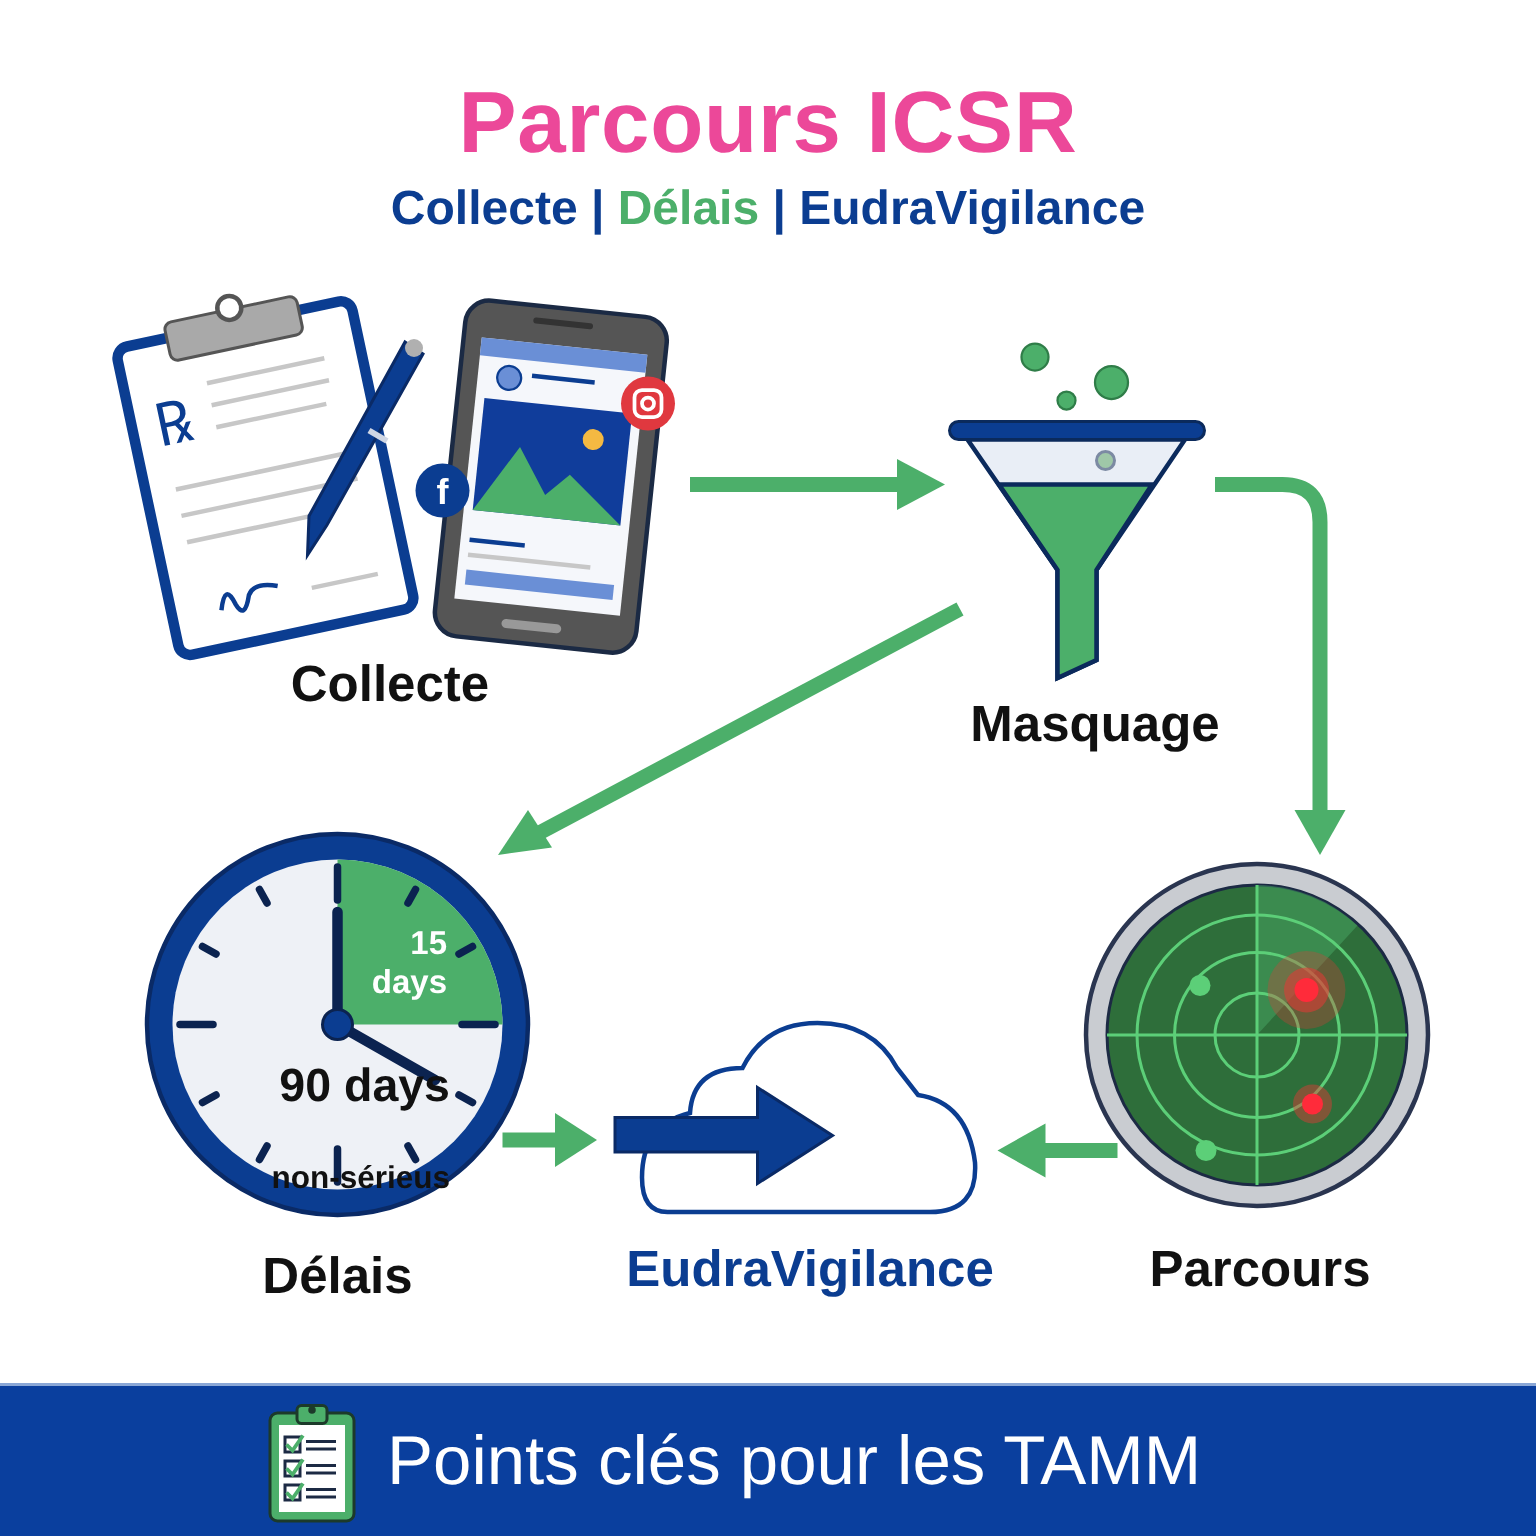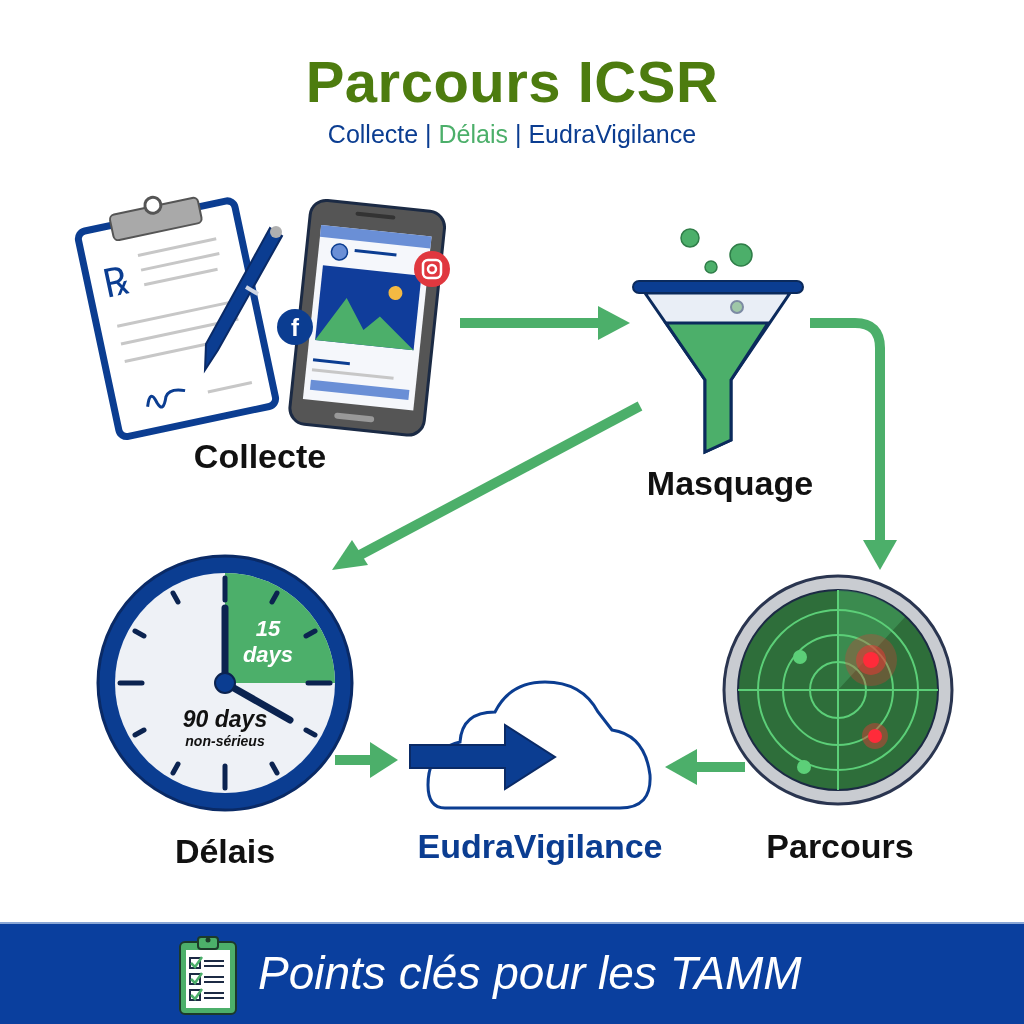--- a/index.html
+++ b/index.html
@@ -1,30 +1,30 @@
 <!DOCTYPE html>
 <html><head>
 <meta charset="utf-8">
 <style>
   html, body { margin:0; padding:0; }
   body { width:1024px; height:1024px; background:#ffffff; position:relative; overflow:hidden;
          font-family:"Liberation Sans", "DejaVu Sans", sans-serif; }
   .title { position:absolute; top:48px; left:0; width:1024px; text-align:center;
-           font-size:58px; font-weight:bold; color:#4d7c0f; letter-spacing:0.5px; }
+           font-size:58px; font-weight:bold; color:#ec4899; letter-spacing:0.5px; }
   .subtitle { position:absolute; top:120px; left:0; width:1024px; text-align:center;
-              font-size:25px; font-weight:normal; color:#0b3d91; }
+              font-size:32px; font-weight:bold; color:#0b3d91; }
   .subtitle .green { color:#4caf6a; }
   .label { position:absolute; font-size:34px; font-weight:bold; color:#111; text-align:center; }
   .label.blue { color:#0b3d91; }
   svg.layer { position:absolute; left:0; top:0; }
   .banner { position:absolute; left:0; top:922px; width:1024px; height:102px; background:#0a3f9e;
             border-top:2px solid #8aa7d6; }
-  .banner-text { position:absolute; left:258px; top:22px; font-size:46px; color:#ffffff;font-style:italic; }
+  .banner-text { position:absolute; left:258px; top:22px; font-size:46px; color:#ffffff; }
   .banner-icon { position:absolute; left:176px; top:10px; }
-  .clock-text { position:absolute; text-align:center; font-weight:bold;font-style:italic; }
+  .clock-text { position:absolute; text-align:right; font-weight:bold; }
 </style>
 </head>
 <body>
 
 <div class="title">Parcours ICSR</div>
 <div class="subtitle">
   <span>Collecte</span><span> | </span><span class="green">Délais</span><span> | </span><span>EudraVigilance</span>
 </div>
 
 <svg class="layer" width="1024" height="1024" viewBox="0 0 1024 1024">
@@ -153,22 +153,22 @@
     <circle cx="875" cy="736" r="13" fill="#e53935" opacity="0.45"></circle>
     <circle cx="875" cy="736" r="7" fill="#ff2b3a"></circle>
   </g>
 </svg>
 
 <div class="clock-text" style="left:238px; top:616px; width:60px; color:#ffffff; font-size:22px; line-height:26px;">
   <div>15</div>
   <div>days</div>
 </div>
 <div class="clock-text" style="left:150px; top:706px; width:150px; color:#111;">
-  <div style="font-size:23px;">90 days</div>
-  <div style="font-size:14px;">non-sérieus</div>
+  <div style="font-size:31px;">90 days</div>
+  <div style="font-size:21px;margin-top:32px;">non-sérieus</div>
 </div>
 
 <div class="label" style="left:160px; top:437px; width:200px;">Collecte</div>
 <div class="label" style="left:620px; top:464px; width:220px;text-align:center;">Masquage</div>
 <div class="label" style="left:740px; top:827px; width:200px;">Parcours</div>
 <div class="label blue" style="left:390px; top:827px; width:300px;">EudraVigilance</div>
 <div class="label" style="left:125px; top:832px; width:200px;">Délais</div>
 
 <div class="banner">
   <svg class="banner-icon" width="64" height="82" viewBox="0 0 64 82">

